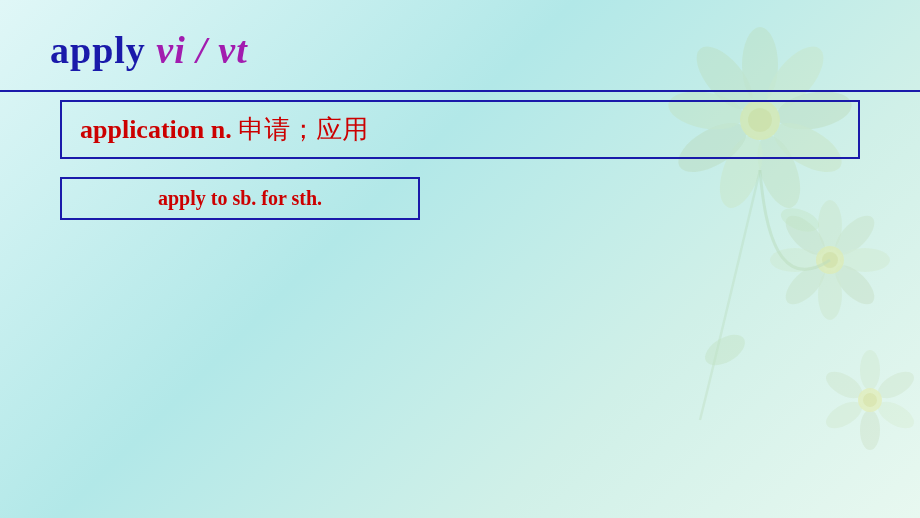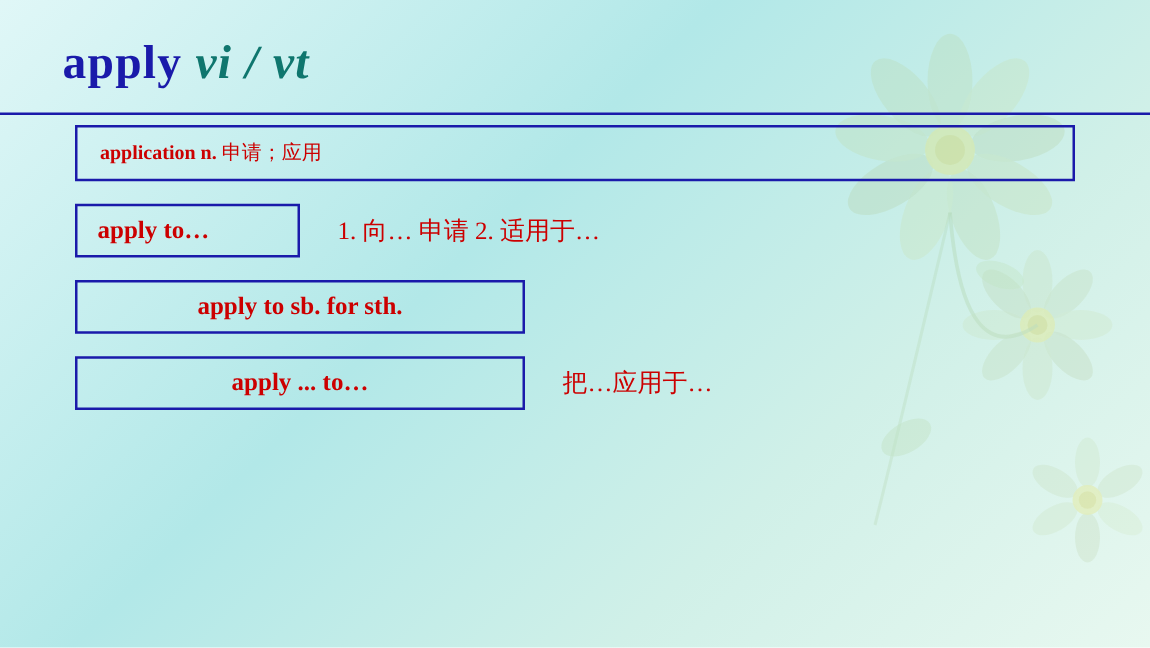--- a/index.html
+++ b/index.html
@@ -34,21 +34,21 @@
       font-size: 38px;
       font-weight: 900;
       font-style: normal;
       color: #1a1aaa;
       letter-spacing: 1px;
     }
 
     .title em {
       font-style: italic;
       font-weight: 700;
-      color: #0f766e;
+      color: #a21caf;
     }
 
     .divider {
       position: absolute;
       top: 90px;
       left: 0;
       right: 0;
       height: 2px;
       background: #1a1aaa;
     }
@@ -95,21 +95,21 @@
     }
 
     .first-box {
       border: 2px solid #1a1aaa;
       padding: 10px 18px;
       background: transparent;
       margin-bottom: 18px;
     }
 
     .first-box-line {
-      font-size: 16px;
+      font-size: 26px;
       color: #cc0000;
       margin-bottom: 4px;
     }
 
     .first-box-line:last-child {
       margin-bottom: 0;
     }
   </style>
 </head>
 <body>
@@ -171,34 +171,22 @@
 <div class="divider"></div>
 
 <div class="content-area">
 
   <div class="first-box">
     <div class="first-box-line">
       <strong><span>application n.</span></strong><span> 申请；应用</span>
     </div>
   </div>
 
-  <div class="row">
-    <div class="box">
-      <span class="box-keyword">apply to…</span>
-    </div>
-    <span class="definition">1. 向… 申请  2. 适用于…</span>
-  </div>
 
 
   <div class="row">
     <div class="box-wide">
       <span class="box-keyword">apply to sb. for sth.</span>
     </div>
   </div>
 
-  <div class="row">
-    <div class="box-wide">
-      <span class="box-keyword">apply ... to…</span>
-    </div>
-    <span class="definition">把…应用于…</span>
-  </div>
 
 </div>
 
 </body></html>

